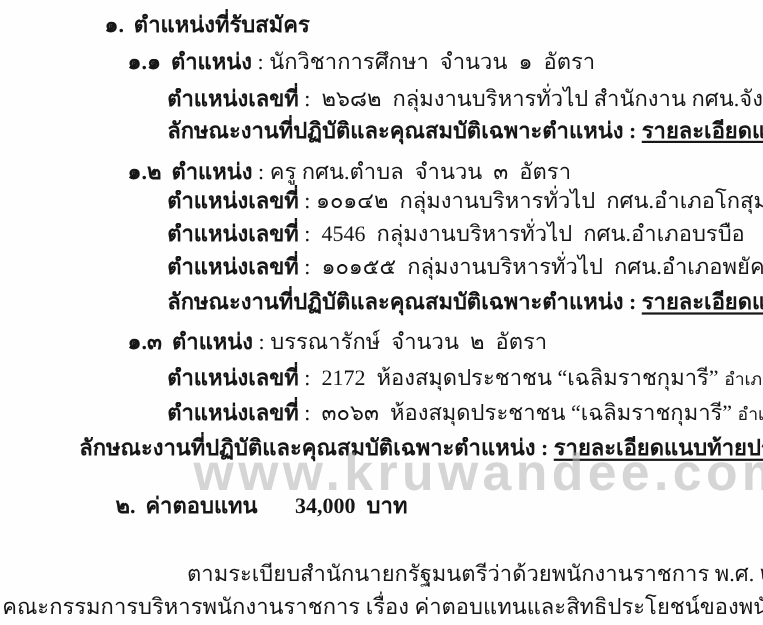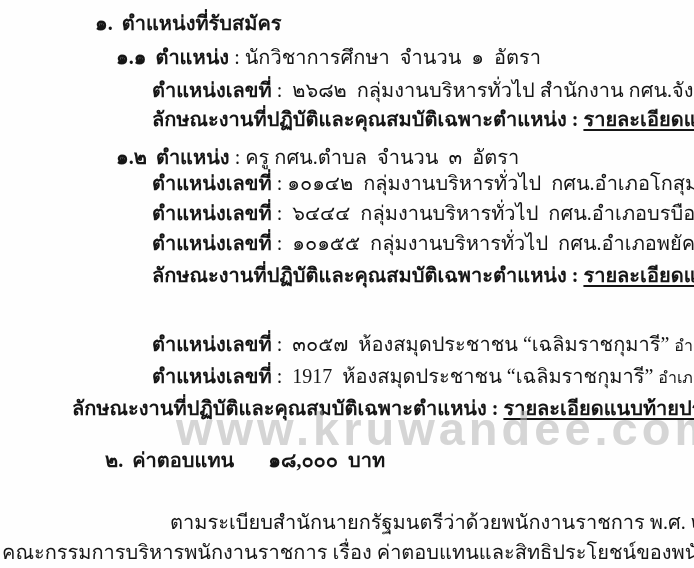--- a/index.html
+++ b/index.html
@@ -63,35 +63,36 @@
   <p class="line l2"><span class="b">๑.๑</span><span class="b gap">ตำแหน่ง</span><span> : </span><span>นักวิชาการศึกษา  จำนวน  ๑  อัตรา</span></p>
 
   <p class="line l3"><span class="b">ตำแหน่งเลขที่</span><span> :  </span><span>๒๖๘๒  กลุ่มงานบริหารทั่วไป สำนักงาน กศน.จังหวัดมหาสารคาม</span></p>
 
   <p class="line l4"><span class="b">ลักษณะงานที่ปฏิบัติและคุณสมบัติเฉพาะตำแหน่ง</span><span class="b"> : </span><span class="b u">รายละเอียดแนบท้ายประกาศ ๑</span></p>
 
   <p class="line l5"><span class="b">๑.๒</span><span class="b gap">ตำแหน่ง</span><span> : </span><span>ครู กศน.ตำบล  จำนวน  ๓  อัตรา</span></p>
 
   <p class="line l6"><span class="b">ตำแหน่งเลขที่</span><span> : </span><span>๑๐๑๔๒  กลุ่มงานบริหารทั่วไป  กศน.อำเภอโกสุมพิสัย</span></p>
 
-  <p class="line l7"><span class="b">ตำแหน่งเลขที่</span><span> :  </span><span>๖๔๔๔  กลุ่มงานบริหารทั่วไป  กศน.อำเภอบรบือ</span></p>
+  <p class="line l7"><span class="b">ตำแหน่งเลขที่</span><span> :  </span><span>4546  กลุ่มงานบริหารทั่วไป  กศน.อำเภอบรบือ</span></p>
 
   <p class="line l8"><span class="b">ตำแหน่งเลขที่</span><span> :  </span><span>๑๐๑๕๕  กลุ่มงานบริหารทั่วไป  กศน.อำเภอพยัคฆภูมิพิสัย</span></p>
 
   <p class="line l9"><span class="b">ลักษณะงานที่ปฏิบัติและคุณสมบัติเฉพาะตำแหน่ง</span><span class="b"> : </span><span class="b u">รายละเอียดแนบท้ายประกาศ ๒</span></p>
 
+  <p class="line l10"><span class="b">๑.๓</span><span class="b gap">ตำแหน่ง</span><span> : </span><span>บรรณารักษ์  จำนวน  ๒  อัตรา</span></p>
 
-  <p class="line l11"><span class="b">ตำแหน่งเลขที่</span><span> :  </span><span>๓๐๕๗  ห้องสมุดประชาชน “เฉลิมราชกุมารี” </span><span class="small">อำเภอบรบือ</span></p>
+  <p class="line l11"><span class="b">ตำแหน่งเลขที่</span><span> :  </span><span>2172  ห้องสมุดประชาชน “เฉลิมราชกุมารี” </span><span class="small">อำเภอบรบือ</span></p>
 
-  <p class="line l12"><span class="b">ตำแหน่งเลขที่</span><span> :  </span><span>1917  ห้องสมุดประชาชน “เฉลิมราชกุมารี” </span><span class="small">อำเภอเมืองมหาสารคาม</span></p>
+  <p class="line l12"><span class="b">ตำแหน่งเลขที่</span><span> :  </span><span>๓๐๖๓  ห้องสมุดประชาชน “เฉลิมราชกุมารี” </span><span class="small">อำเภอเมืองมหาสารคาม</span></p>
 
   <p class="line l13"><span class="b">ลักษณะงานที่ปฏิบัติและคุณสมบัติเฉพาะตำแหน่ง</span><span class="b"> : </span><span class="b u">รายละเอียดแนบท้ายประกาศ ๓</span></p>
 
   <div class="watermark">www.kruwandee.com</div>
 
-  <p class="line l14"><span class="b">๒.</span><span class="b gap">ค่าตอบแทน</span><span class="amount">๑๘,๐๐๐  บาท</span></p>
+  <p class="line l14"><span class="b">๒.</span><span class="b gap">ค่าตอบแทน</span><span class="amount">34,000  บาท</span></p>
 
 
   <p class="line l16"><span>ตามระเบียบสำนักนายกรัฐมนตรีว่าด้วยพนักงานราชการ พ.ศ. ๒๕๕๗  และประกาศ</span></p>
 
   <p class="line l17"><span>คณะกรรมการบริหารพนักงานราชการ เรื่อง ค่าตอบแทนและสิทธิประโยชน์ของพนักงานราชการ</span></p>
 
 </div>
 
 </body></html>

